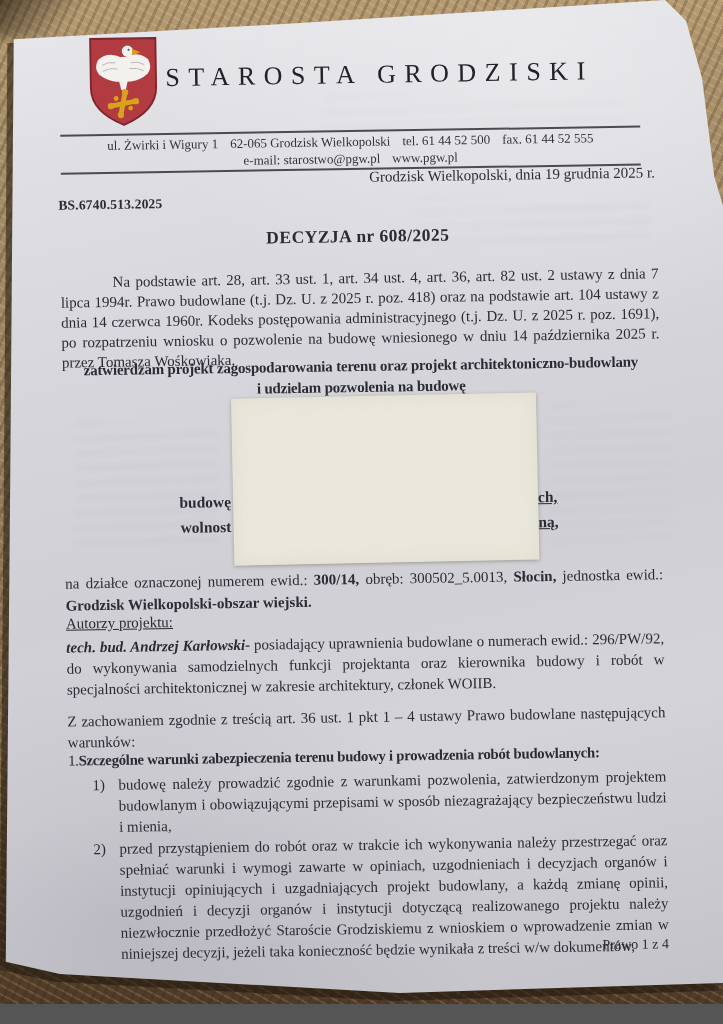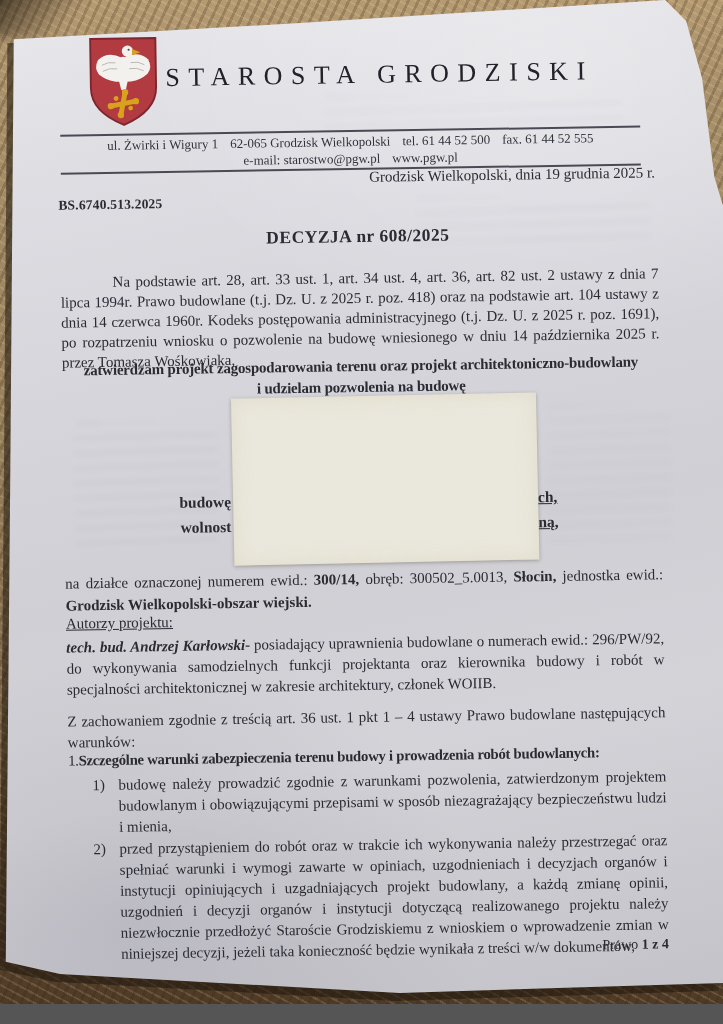--- a/index.html
+++ b/index.html
@@ -46,21 +46,21 @@
   .authors-h{left:64px;top:611px;font-size:15px;text-decoration:underline;}
   .author-par{left:64px;top:633px;width:598px;line-height:21px;}
   .cond-intro{left:64px;top:707px;width:598px;line-height:21px;}
   .sec1{left:64px;top:748px;width:640px;font-size:14.8px;white-space:nowrap;letter-spacing:-.3px;}
   .sec1 .hd{font-weight:bold;}
   .cond-item{width:574px;display:grid;grid-template-columns:24px 1fr;column-gap:2px;font-size:15px;line-height:21px;}
   .cond-item .txt{text-align:justify;}
   .item1{left:88px;top:771px;}
   .item2{left:88px;top:835px;}
   .page-num{left:460px;top:941px;width:202px;text-align:right;font-size:14px;}
-  .page-num b{font-weight:bold;}
+  .page-num b{font-weight:normal;}
   .bold{font-weight:bold;}
   .bi{font-weight:bold;font-style:italic;}
   .ghost{position:absolute;background:repeating-linear-gradient(179deg, rgba(70,70,98,.55) 0 2px, rgba(0,0,0,0) 2px 15px);
     filter:blur(3px);opacity:.10;border-radius:4px;}
   .watermark{position:absolute;left:22px;top:978px;font-family:"DejaVu Sans",sans-serif;
     font-weight:bold;font-size:34px;letter-spacing:1px;color:rgba(255,255,255,.95);z-index:5;}
 </style>
 </head>
 <body>
 

